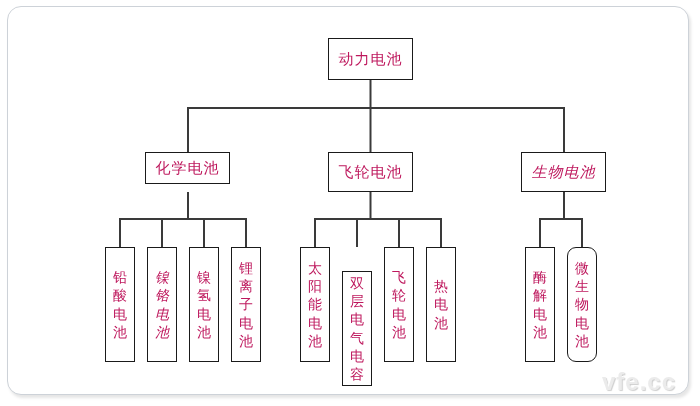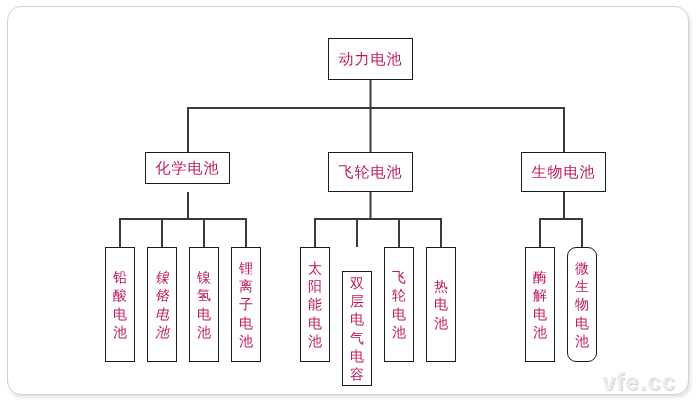--- a/index.html
+++ b/index.html
@@ -109,21 +109,21 @@
   <div class="box hbox" style="left:328px; top:38px; width:85px; height:42px;">
     <span>动力电池</span>
   </div>
 
   <div class="box hbox" style="left:145px; top:152px; width:85px; height:32px;">
     <span>化学电池</span>
   </div>
   <div class="box hbox" style="left:328px; top:152px; width:85px; height:40px;">
     <span>飞轮电池</span>
   </div>
-  <div class="box hbox" style="left:521px; top:152px; width:85px; height:40px;">
+  <div class="box hbox" style="left:521px; top:152px; width:85px; height:40px;font-style:italic;">
     <span>生物电池</span>
   </div>
 
   <div class="box vbox" style="left:105px; top:247px;">
     <span class="vtext">铅酸电池</span>
   </div>
   <div class="box vbox" style="left:147px; top:247px;font-style:italic;">
     <span class="vtext">镍铬电池</span>
   </div>
   <div class="box vbox" style="left:189px; top:247px;">

